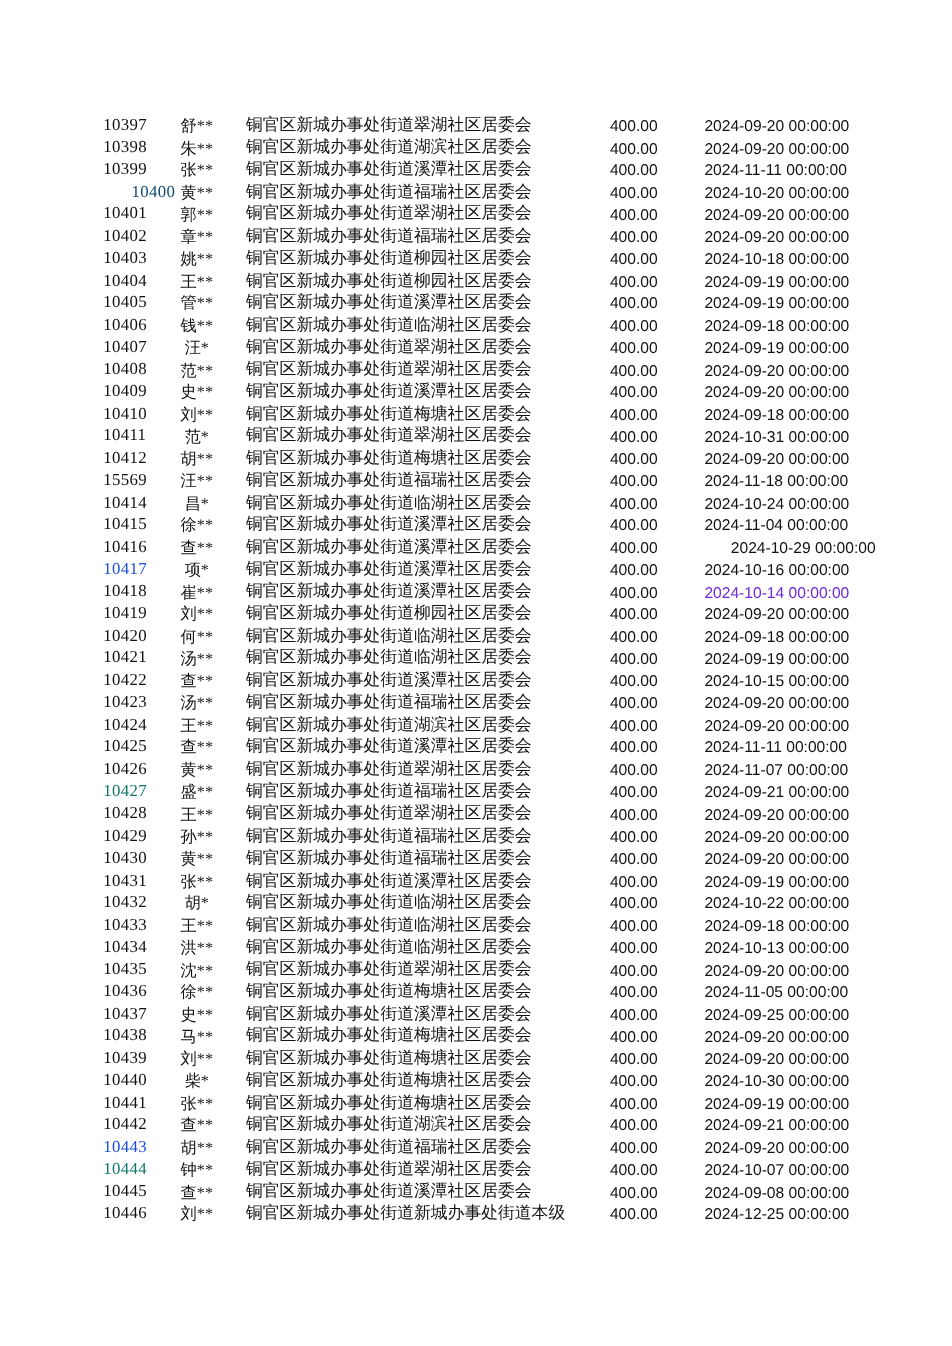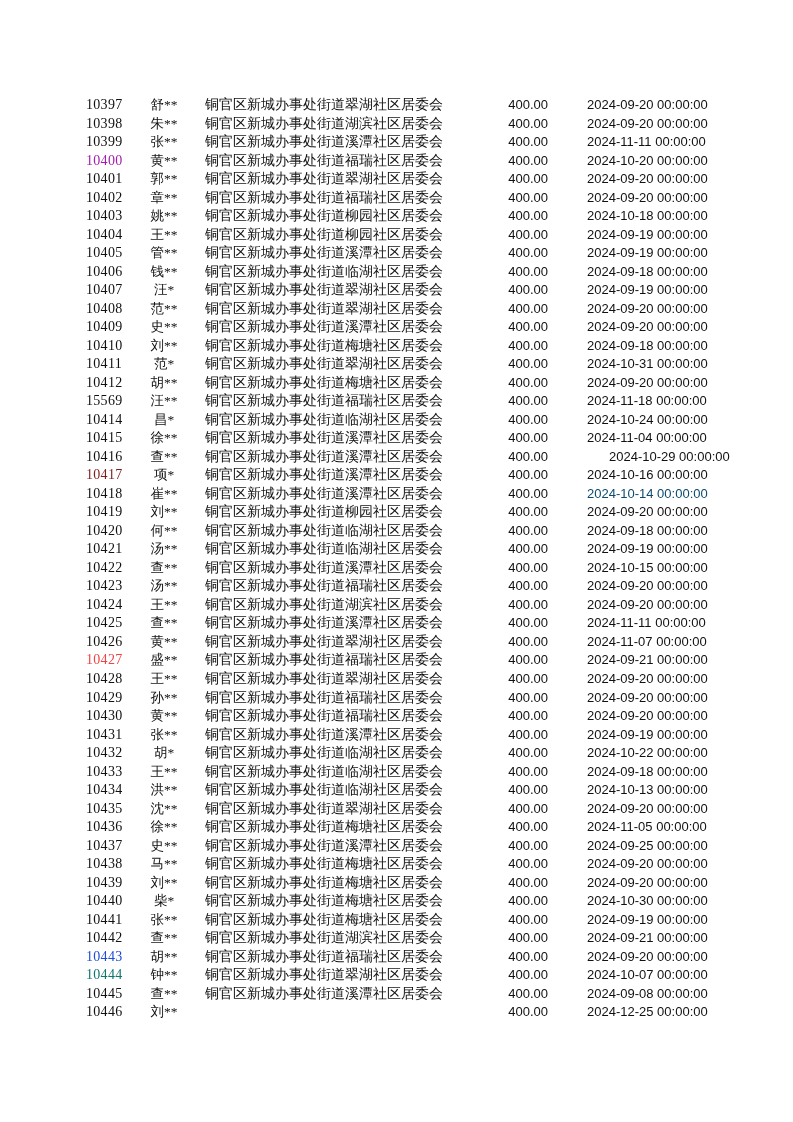--- a/index.html
+++ b/index.html
@@ -89,21 +89,21 @@
     <span class="cell cell-time" style="color: rgb(17, 17, 17);">2024-09-20 00:00:00</span>
   </div>
       <div class="row">
     <span class="cell cell-id" style="color: rgb(17, 17, 17);">10399</span>
     <span class="cell cell-name" style="color: rgb(17, 17, 17);">张**</span>
     <span class="cell cell-org" style="color: rgb(17, 17, 17);">铜官区新城办事处街道溪潭社区居委会</span>
     <span class="cell cell-amount" style="color: rgb(17, 17, 17);">400.00</span>
     <span class="cell cell-time" style="color: rgb(17, 17, 17);">2024-11-11 00:00:00</span>
   </div>
       <div class="row">
-    <span class="cell cell-id" style="color: #a21caf;">10400</span>
+    <span class="cell cell-id" style="color: #0c4a6e; text-align: right;">10400</span>
     <span class="cell cell-name" style="color: rgb(17, 17, 17);">黄**</span>
     <span class="cell cell-org" style="color: rgb(17, 17, 17);">铜官区新城办事处街道福瑞社区居委会</span>
     <span class="cell cell-amount" style="color: rgb(17, 17, 17);">400.00</span>
     <span class="cell cell-time" style="color: rgb(17, 17, 17);">2024-10-20 00:00:00</span>
   </div>
       <div class="row">
     <span class="cell cell-id" style="color: rgb(17, 17, 17);">10401</span>
     <span class="cell cell-name" style="color: rgb(17, 17, 17);">郭**</span>
     <span class="cell cell-org" style="color: rgb(17, 17, 17);">铜官区新城办事处街道翠湖社区居委会</span>
     <span class="cell cell-amount" style="color: rgb(17, 17, 17);">400.00</span>
@@ -208,32 +208,32 @@
     <span class="cell cell-time" style="color: rgb(17, 17, 17);">2024-11-04 00:00:00</span>
   </div>
       <div class="row">
     <span class="cell cell-id" style="color: rgb(17, 17, 17);">10416</span>
     <span class="cell cell-name" style="color: rgb(17, 17, 17);">查**</span>
     <span class="cell cell-org" style="color: rgb(17, 17, 17);">铜官区新城办事处街道溪潭社区居委会</span>
     <span class="cell cell-amount" style="color: rgb(17, 17, 17);">400.00</span>
     <span class="cell cell-time" style="color: rgb(17, 17, 17); margin-left: 22px;">2024-10-29 00:00:00</span>
   </div>
       <div class="row">
-    <span class="cell cell-id" style="color: #7f1d1d;">10417</span>
+    <span class="cell cell-id" style="color: #1d4ed8;">10417</span>
     <span class="cell cell-name" style="color: rgb(17, 17, 17);">项*</span>
     <span class="cell cell-org" style="color: rgb(17, 17, 17);">铜官区新城办事处街道溪潭社区居委会</span>
     <span class="cell cell-amount" style="color: rgb(17, 17, 17);">400.00</span>
     <span class="cell cell-time" style="color: rgb(17, 17, 17);">2024-10-16 00:00:00</span>
   </div>
       <div class="row">
     <span class="cell cell-id" style="color: rgb(17, 17, 17);">10418</span>
     <span class="cell cell-name" style="color: rgb(17, 17, 17);">崔**</span>
     <span class="cell cell-org" style="color: rgb(17, 17, 17);">铜官区新城办事处街道溪潭社区居委会</span>
     <span class="cell cell-amount" style="color: rgb(17, 17, 17);">400.00</span>
-    <span class="cell cell-time" style="color: #0c4a6e;">2024-10-14 00:00:00</span>
+    <span class="cell cell-time" style="color: #6d28d9;">2024-10-14 00:00:00</span>
   </div>
       <div class="row">
     <span class="cell cell-id" style="color: rgb(17, 17, 17);">10419</span>
     <span class="cell cell-name" style="color: rgb(17, 17, 17);">刘**</span>
     <span class="cell cell-org" style="color: rgb(17, 17, 17);">铜官区新城办事处街道柳园社区居委会</span>
     <span class="cell cell-amount" style="color: rgb(17, 17, 17);">400.00</span>
     <span class="cell cell-time" style="color: rgb(17, 17, 17);">2024-09-20 00:00:00</span>
   </div>
       <div class="row">
     <span class="cell cell-id" style="color: rgb(17, 17, 17);">10420</span>
@@ -278,21 +278,21 @@
     <span class="cell cell-time" style="color: rgb(17, 17, 17);">2024-11-11 00:00:00</span>
   </div>
       <div class="row">
     <span class="cell cell-id" style="color: rgb(17, 17, 17);">10426</span>
     <span class="cell cell-name" style="color: rgb(17, 17, 17);">黄**</span>
     <span class="cell cell-org" style="color: rgb(17, 17, 17);">铜官区新城办事处街道翠湖社区居委会</span>
     <span class="cell cell-amount" style="color: rgb(17, 17, 17);">400.00</span>
     <span class="cell cell-time" style="color: rgb(17, 17, 17);">2024-11-07 00:00:00</span>
   </div>
       <div class="row">
-    <span class="cell cell-id" style="color: #ef4444;">10427</span>
+    <span class="cell cell-id" style="color: #0f766e;">10427</span>
     <span class="cell cell-name" style="color: rgb(17, 17, 17);">盛**</span>
     <span class="cell cell-org" style="color: rgb(17, 17, 17);">铜官区新城办事处街道福瑞社区居委会</span>
     <span class="cell cell-amount" style="color: rgb(17, 17, 17);">400.00</span>
     <span class="cell cell-time" style="color: rgb(17, 17, 17);">2024-09-21 00:00:00</span>
   </div>
       <div class="row">
     <span class="cell cell-id" style="color: rgb(17, 17, 17);">10428</span>
     <span class="cell cell-name" style="color: rgb(17, 17, 17);">王**</span>
     <span class="cell cell-org" style="color: rgb(17, 17, 17);">铜官区新城办事处街道翠湖社区居委会</span>
     <span class="cell cell-amount" style="color: rgb(17, 17, 17);">400.00</span>
@@ -413,17 +413,18 @@
       <div class="row">
     <span class="cell cell-id" style="color: rgb(17, 17, 17);">10445</span>
     <span class="cell cell-name" style="color: rgb(17, 17, 17);">查**</span>
     <span class="cell cell-org" style="color: rgb(17, 17, 17);">铜官区新城办事处街道溪潭社区居委会</span>
     <span class="cell cell-amount" style="color: rgb(17, 17, 17);">400.00</span>
     <span class="cell cell-time" style="color: rgb(17, 17, 17);">2024-09-08 00:00:00</span>
   </div>
       <div class="row">
     <span class="cell cell-id" style="color: rgb(17, 17, 17);">10446</span>
     <span class="cell cell-name" style="color: rgb(17, 17, 17);">刘**</span>
+    <span class="cell cell-org" style="color: rgb(17, 17, 17);">铜官区新城办事处街道新城办事处街道本级</span>
     <span class="cell cell-amount" style="color: rgb(17, 17, 17);">400.00</span>
     <span class="cell cell-time" style="color: rgb(17, 17, 17);">2024-12-25 00:00:00</span>
   </div>
     </div>
 </div>
 
 </body></html>

